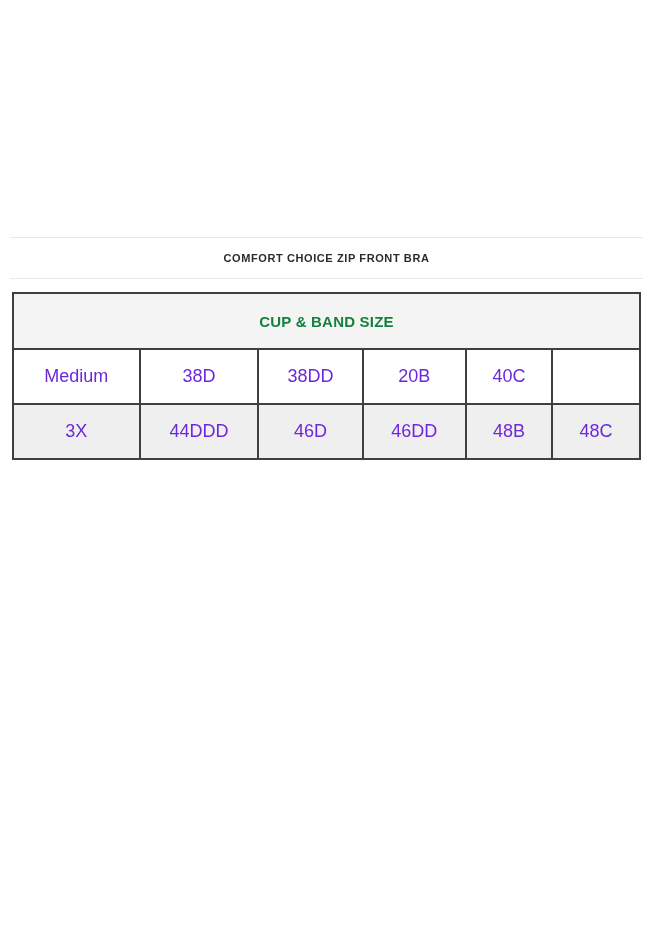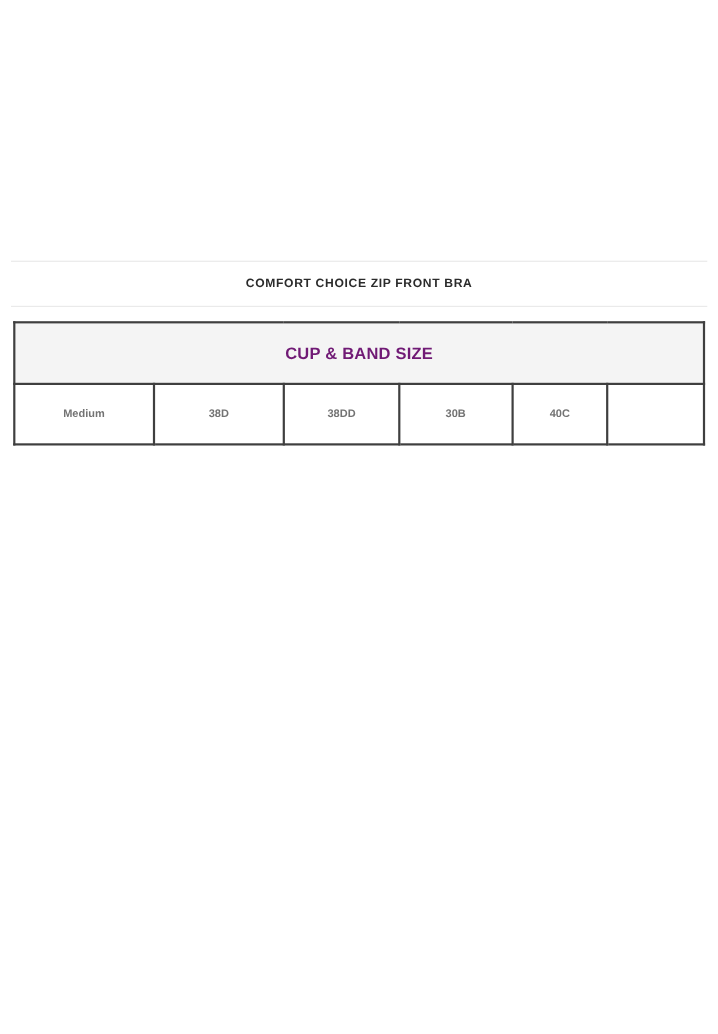--- a/index.html
+++ b/index.html
@@ -45,31 +45,31 @@
   table.size-chart {
     width: 100%;
     border-collapse: collapse;
     table-layout: fixed;
   }
   table.size-chart th,
   table.size-chart td {
     border: 2px solid #3f3f3f;
     text-align: center;
     vertical-align: middle;
-    color: #737373;
-    font-size: 10px;
-    font-weight: bold;
+    color: #6d28d9;
+    font-size: 18px;
+    font-weight: normal;
     padding: 0;
   }
   table.size-chart th.chart-header {
     height: 54px;
     background: #f4f4f4;
     font-size: 15px;
     font-weight: bold;
-    color: #701a75;
+    color: #15803d;
     letter-spacing: 0.2px;
     margin-top: 32px;
   }
   table.size-chart tbody td {
     height: 53px;
     background: #ffffff;
   }
   table.size-chart tbody tr:nth-child(even) td {
     background: #efefef;
   }
@@ -102,21 +102,29 @@
       <thead>
         <tr>
           <th class="chart-header" colspan="6">CUP &amp; BAND SIZE</th>
         </tr>
       </thead>
       <tbody>
         <tr>
           <td>Medium</td>
           <td>38D</td>
           <td>38DD</td>
-          <td>30B</td>
+          <td>20B</td>
           <td>40C</td>
           <td></td>
+        </tr>
+        <tr>
+          <td>3X</td>
+          <td>44DDD</td>
+          <td>46D</td>
+          <td>46DD</td>
+          <td>48B</td>
+          <td>48C</td>
         </tr>
       </tbody>
     </table>
   </div>
 
 </div>
 
 </body></html>

